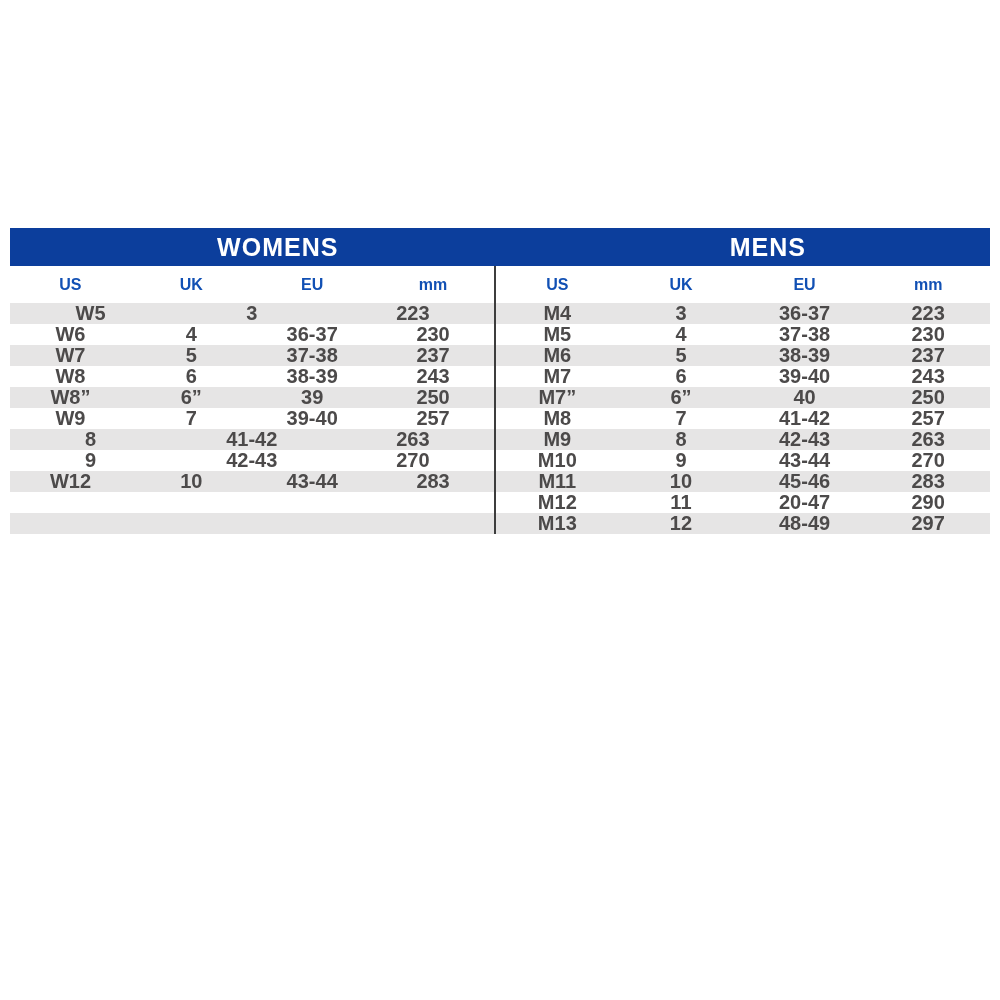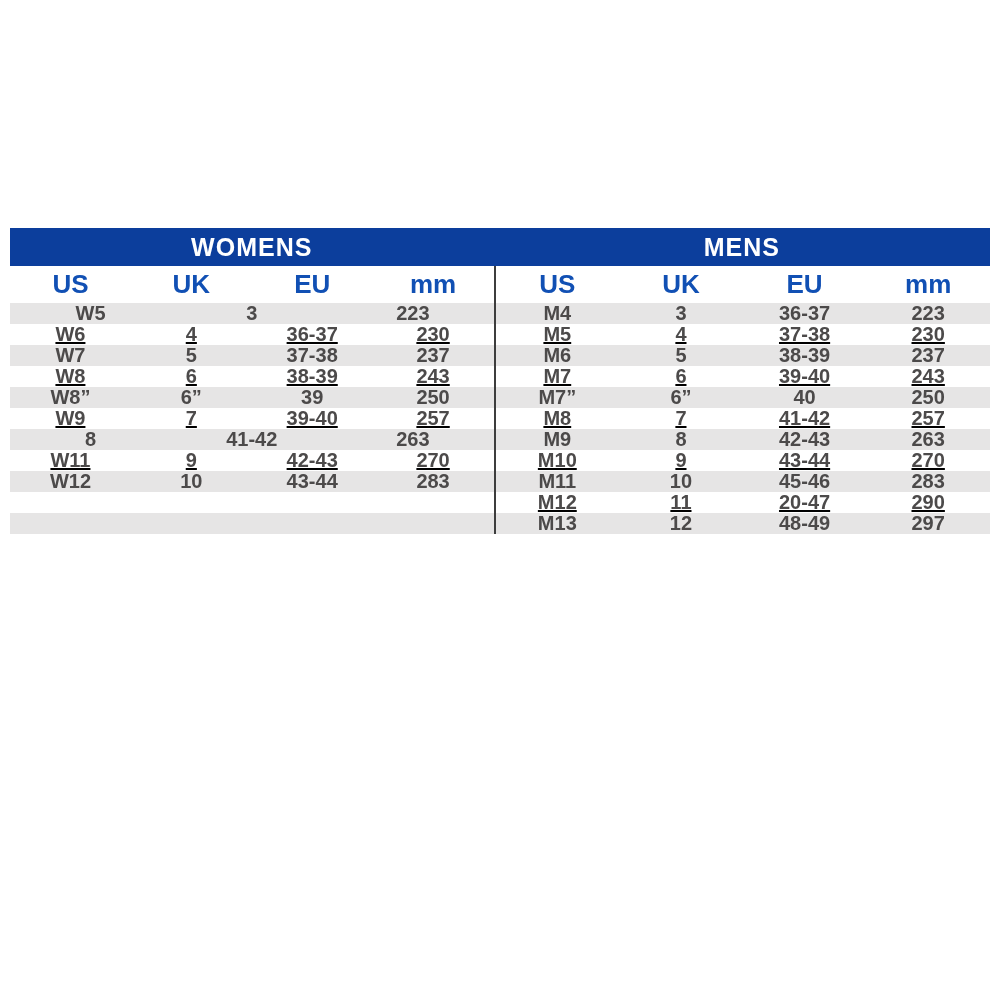--- a/index.html
+++ b/index.html
@@ -23,52 +23,53 @@
     background: var(--bar, #0c3e9c);
   }
   .header-half {
     display: flex;
     align-items: center;
     justify-content: center;
     color: var(--bar-text, #ffffff);
     font-size: 25px;
     font-weight: bold;
     letter-spacing: 1px;
+    padding-left: 26px;
   }
   .header-half.w { width: 483.5px; }
   .header-half.m { flex: 1; }
   .tables-row {
     display: flex;
     align-items: stretch;
   }
   .table { }
   .table.w { width: 483.5px; }
   .table.m { flex: 1; }
   .divider {
     width: 2px;
     background: var(--divider, #3d3d3d);
   }
   .row {
     height: 21px;
     display: flex;
   }
   .row.head { height: 37px; }
   .row.stripe { background: var(--stripe, #e6e5e5); }
-  .row.plain { background: transparent; text-decoration: underline; }
+  .row.plain { background: transparent; }
   .cell {
     flex: 1;
     display: flex;
     align-items: center;
     justify-content: center;
     font-size: 20px;
     font-weight: bold;
     color: var(--data-text, #4c4a4a);
   }
   .row.head .cell {
-    font-size: 26px;
+    font-size: 16px;
     color: var(--col-text, #1150b4);
   }
 </style>
 </head>
 <body style="background: rgb(255, 255, 255);">
 
 <div class="chart">
   <div class="header-bar">
     <div class="header-half w">WOMENS</div>
     <div class="header-half m">MENS</div>
@@ -115,21 +116,20 @@
           <div class="cell">7</div>
           <div class="cell">39-40</div>
           <div class="cell">257</div>
         </div>
         <div class="row stripe">
           <div class="cell">8</div>
           <div class="cell">41-42</div>
           <div class="cell">263</div>
         </div>
         <div class="row plain">
-          <div class="cell">W11</div>
           <div class="cell">9</div>
           <div class="cell">42-43</div>
           <div class="cell">270</div>
         </div>
         <div class="row stripe">
           <div class="cell">W12</div>
           <div class="cell">10</div>
           <div class="cell">43-44</div>
           <div class="cell">283</div>
         </div>

